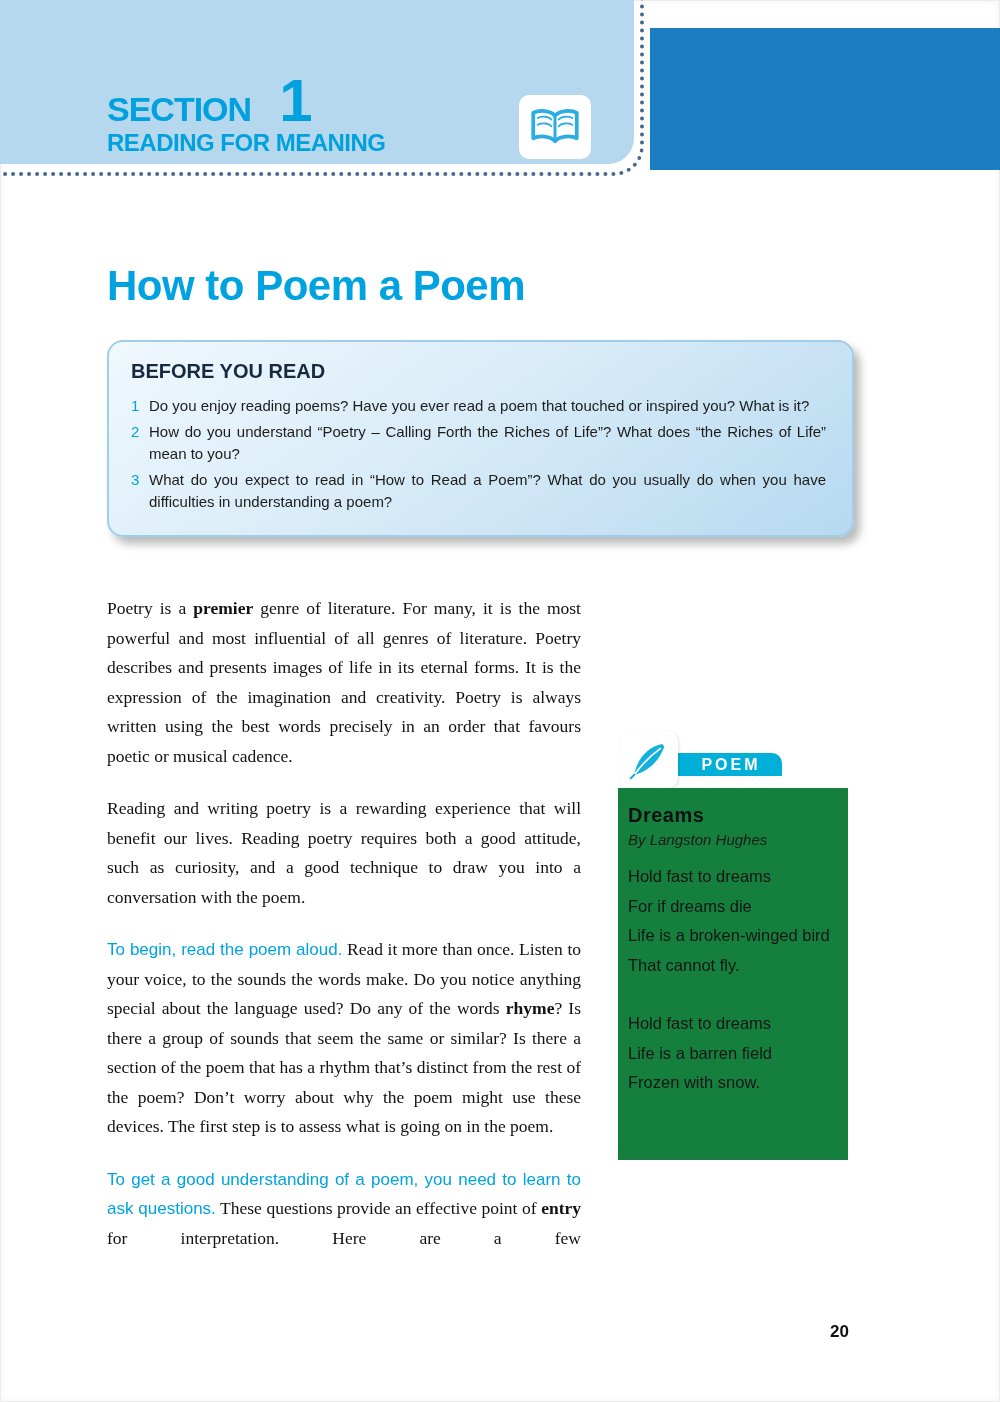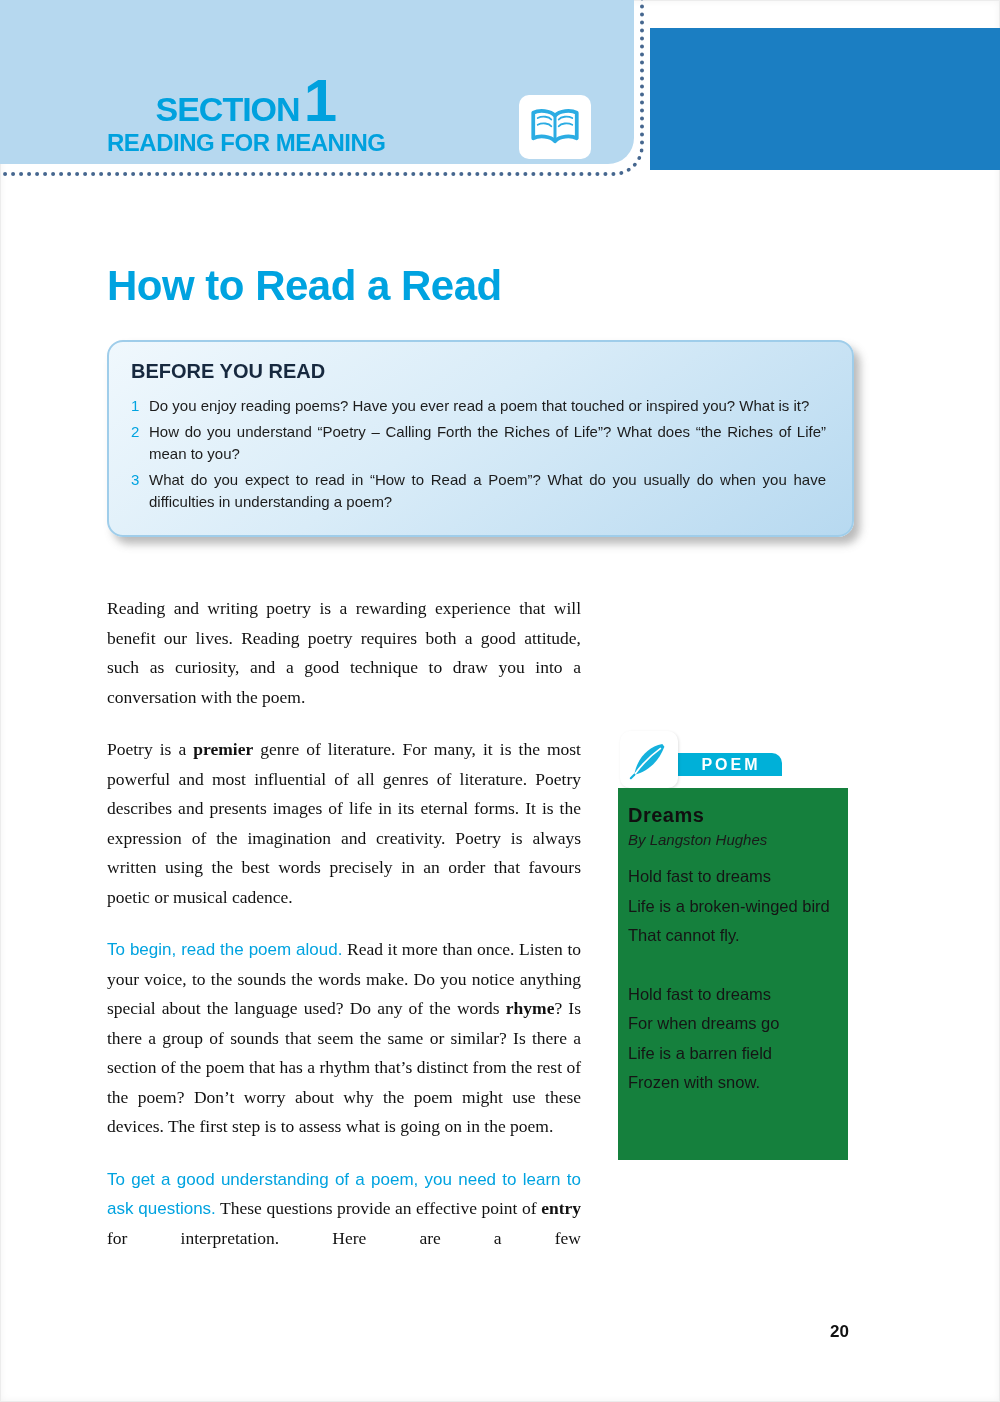--- a/index.html
+++ b/index.html
@@ -31,21 +31,21 @@
   }
   .corner-block {
     position:absolute; left:650px; top:28px;
     width:350px; height:142px;
     background:#1b7ec2;
   }
   .section-title {
     position:absolute; left:107px; top:74px;
     color:#00a1de;
   }
-  .section-row { display:flex; align-items:baseline; gap:4px;justify-content:center; }
+  .section-row { display:flex; align-items:baseline; gap:28px; }
   .section-label { font-size:34px; font-weight:bold; letter-spacing:-1px; }
   .section-number { font-size:60px; font-weight:bold; line-height:0.9; }
   .section-subtitle { font-size:24px; font-weight:bold; margin-top:0; letter-spacing:-0.5px; }
   .book-badge {
     position:absolute; left:519px; top:95px;
     width:72px; height:64px;
     background:#ffffff; border-radius:10px;
     display:flex; align-items:center; justify-content:center;
   }
 
@@ -135,42 +135,42 @@
   </div>
 
   <div class="book-badge">
     <svg width="54" height="42" viewBox="0 0 72 56" aria-hidden="true">
       <path d="M36 13 C30 6 15 5 7 9 L7 43 C15 39 30 40 36 47 C42 40 57 39 65 43 L65 9 C57 5 42 6 36 13 Z" fill="none" stroke="#2bace3" stroke-width="5" stroke-linejoin="round"></path>
       <line x1="36" y1="14" x2="36" y2="46" stroke="#2bace3" stroke-width="4"></line>
       <path d="M13 16 C19 13 28 14 31 18 M13 25 C19 22 28 23 31 27 M41 18 C44 14 53 13 59 16 M41 27 C44 23 53 22 59 25" fill="none" stroke="#2bace3" stroke-width="2.5" stroke-linecap="round"></path>
     </svg>
   </div>
 
-  <h1 class="page-title">How to Read a Read</h1>
+  <h1 class="page-title">How to Poem a Poem</h1>
 
   <section class="byr">
     <h2 class="byr-title">BEFORE YOU READ</h2>
     <div class="q">
       <span class="q-num">1</span>
       <span class="q-text">Do you enjoy reading poems? Have you ever read a poem that touched or inspired you? What is it?</span>
     </div>
     <div class="q">
       <span class="q-num">2</span>
       <span class="q-text">How do you understand “Poetry – Calling Forth the Riches of Life”? What does “the Riches of Life” mean to you?</span>
     </div>
     <div class="q">
       <span class="q-num">3</span>
       <span class="q-text">What do you expect to read in “How to Read a Poem”? What do you usually do when you have difficulties in understanding a poem?</span>
     </div>
   </section>
 
   <main class="body-col">
+    <p><span>Poetry is a </span><b>premier</b><span> genre of literature. For many, it is the most powerful and most influential of all genres of literature. Poetry describes and presents images of life in its eternal forms. It is the expression of the imagination and creativity. Poetry is always written using the best words precisely in an order that favours poetic or musical cadence.</span></p>
+
     <p><span>Reading and writing poetry is a rewarding experience that will benefit our lives. Reading poetry requires both a good attitude, such as curiosity, and a good technique to draw you into a conversation with the poem.</span></p>
-
-    <p><span>Poetry is a </span><b>premier</b><span> genre of literature. For many, it is the most powerful and most influential of all genres of literature. Poetry describes and presents images of life in its eternal forms. It is the expression of the imagination and creativity. Poetry is always written using the best words precisely in an order that favours poetic or musical cadence.</span></p>
 
     <p><span class="lead">To begin, read the poem aloud.</span><span> Read it more than once. Listen to your voice, to the sounds the words make. Do you notice anything special about the language used? Do any of the words </span><b>rhyme</b><span>? Is there a group of sounds that seem the same or similar? Is there a section of the poem that has a rhythm that’s distinct from the rest of the poem? Don’t worry about why the poem might use these devices. The first step is to assess what is going on in the poem.</span></p>
 
     <p class="force-just"><span class="lead">To get a good understanding of a poem, you need to learn to ask questions.</span><span> These questions provide an effective point of </span><b>entry</b><span> for interpretation. Here are a few</span></p>
   </main>
 
   <div class="poem-tab">
     <span class="poem-tab-label">POEM</span>
   </div>
   <div class="feather-badge">
@@ -178,26 +178,26 @@
       <path d="M49 7 C28 11 13 28 9 51 C27 47 43 34 52 11 Z" fill="#14b1dd"></path>
       <path d="M10 50 C20 36 33 23 47 13" stroke="#ffffff" stroke-width="2.5" fill="none"></path>
       <path d="M9 51 L4 56" stroke="#14b1dd" stroke-width="3" stroke-linecap="round"></path>
     </svg>
   </div>
   <aside class="poem-box">
     <div class="poem-title">Dreams</div>
     <div class="poem-byline">By Langston Hughes</div>
     <div class="stanza">
       <div class="poem-line">Hold fast to dreams</div>
+      <div class="poem-line">For if dreams die</div>
       <div class="poem-line">Life is a broken-winged bird</div>
       <div class="poem-line">That cannot fly.</div>
     </div>
     <div class="stanza">
       <div class="poem-line">Hold fast to dreams</div>
-      <div class="poem-line">For when dreams go</div>
       <div class="poem-line">Life is a barren field</div>
       <div class="poem-line">Frozen with snow.</div>
     </div>
   </aside>
 
   <div class="page-num">20</div>
 
 </div>
 
 </body></html>

